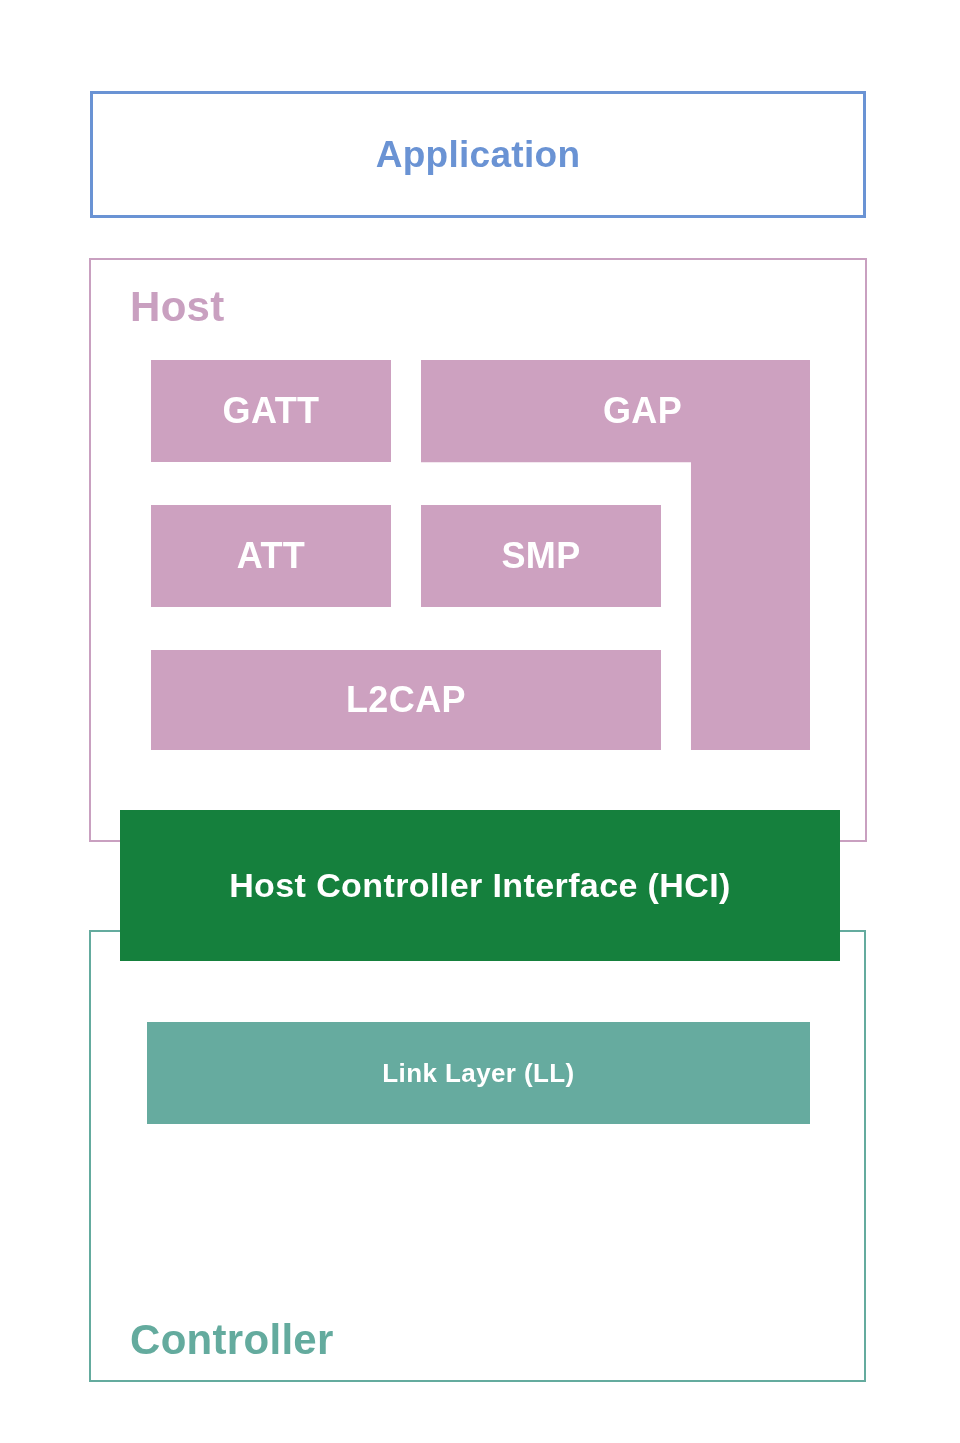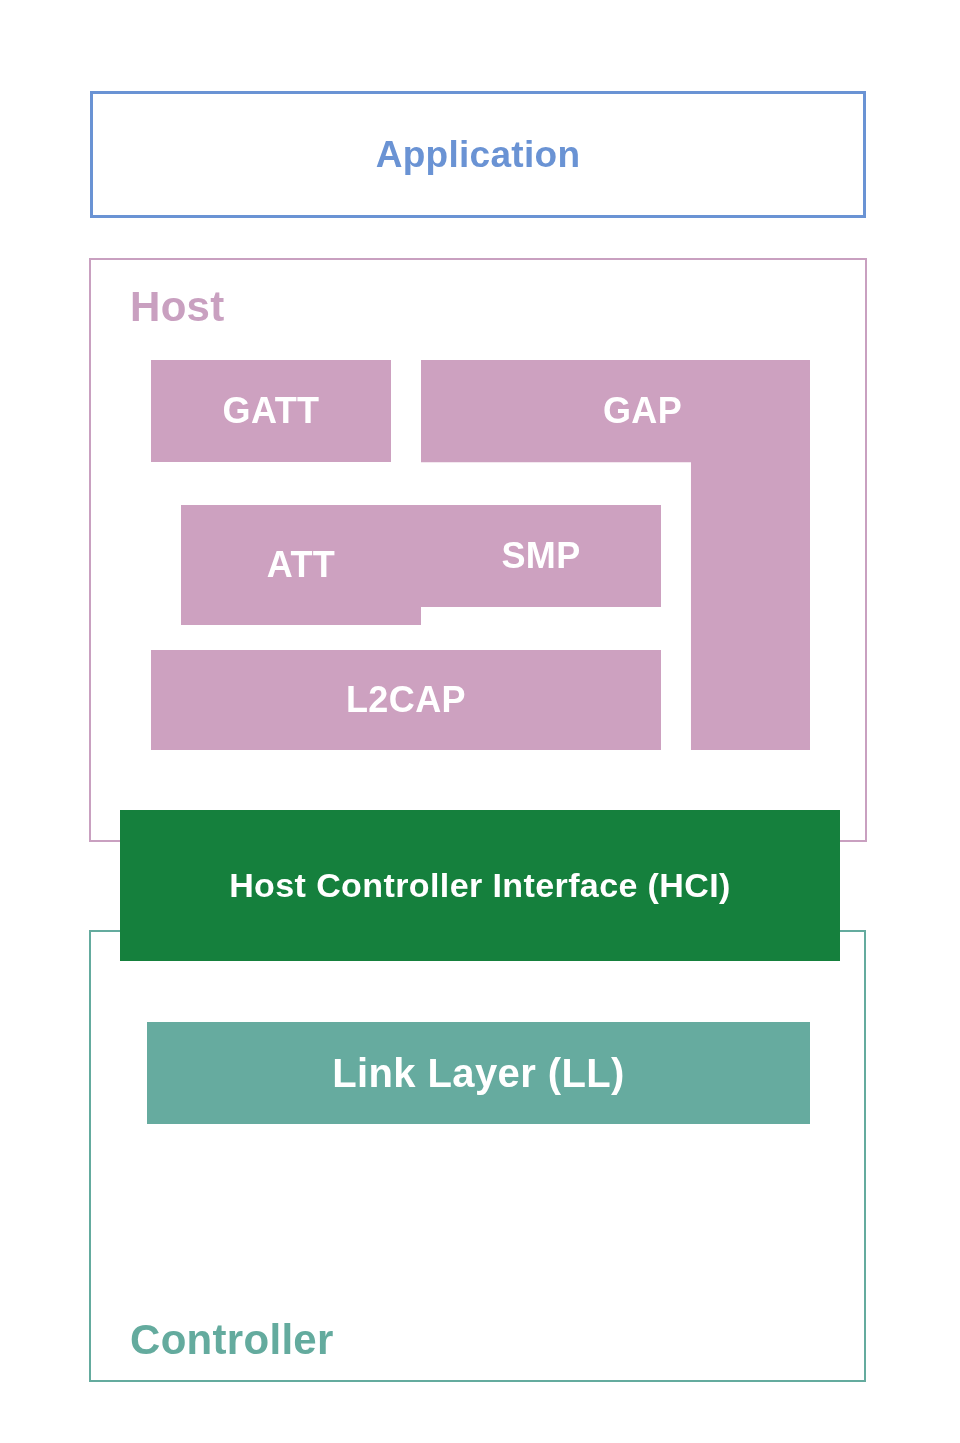--- a/index.html
+++ b/index.html
@@ -78,24 +78,24 @@
     display: flex;
     align-items: center;
     justify-content: center;
     color: #ffffff;
     font-weight: bold;
     letter-spacing: 0.4px;
     white-space: nowrap;
   }
   .block-host  { background: #cda1c0; font-size: 36px; }
   .block-hci   { background: #15803d; font-size: 34px; }
-  .block-ctrl  { background: #66ab9f; font-size: 40px; }
+  .block-ctrl  { background: #66ab9f; font-size: 26px; }
 
   .b-gatt  { left: 151px; top: 360px;  width: 240px; height: 102px; }
-  .b-att   { left: 151px; top: 505px;  width: 240px; height: 120px; margin-left: 30px; }
+  .b-att   { left: 151px; top: 505px;  width: 240px; height: 102px; }
   .b-smp   { left: 421px; top: 505px;  width: 240px; height: 102px; }
   .b-l2cap { left: 151px; top: 650px;  width: 510px; height: 100px; }
 
   
   .b-gap {
     left: 421px; top: 360px;
     width: 389px; height: 390px;
     background: transparent;
     display: block;
     clip-path: polygon(0 0, 100% 0, 100% 100%, 69.4% 100%, 69.4% 26.2%, 0 26.2%);

